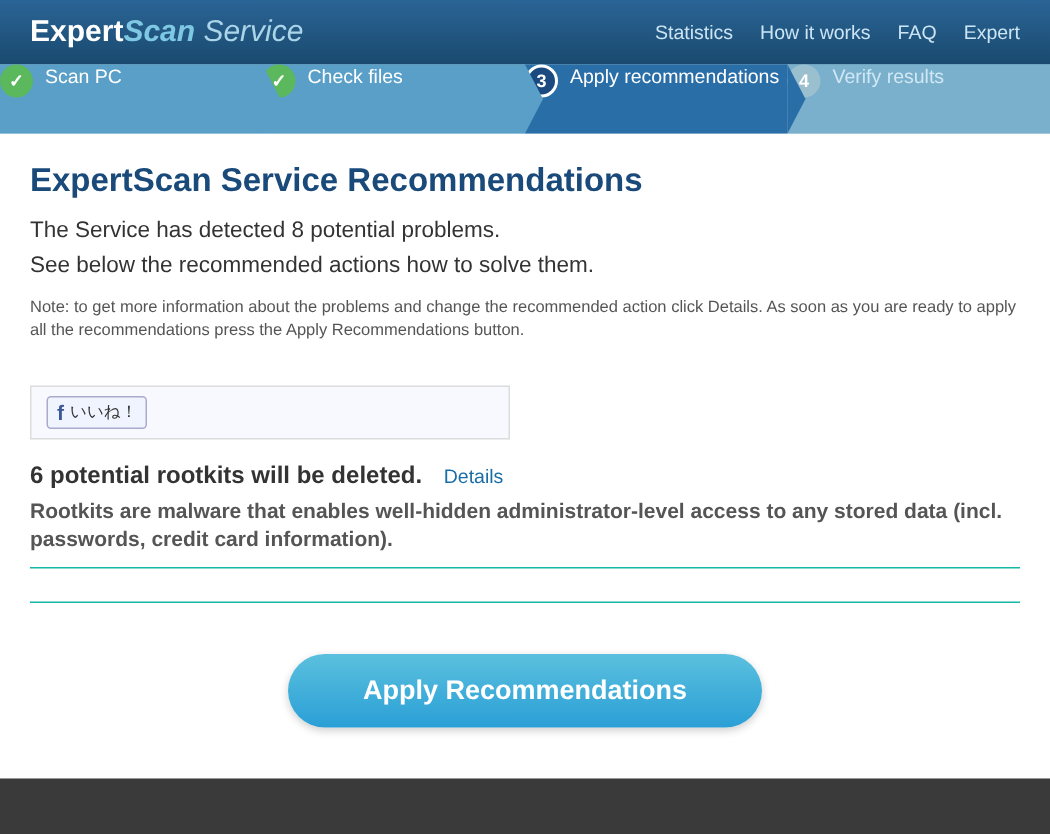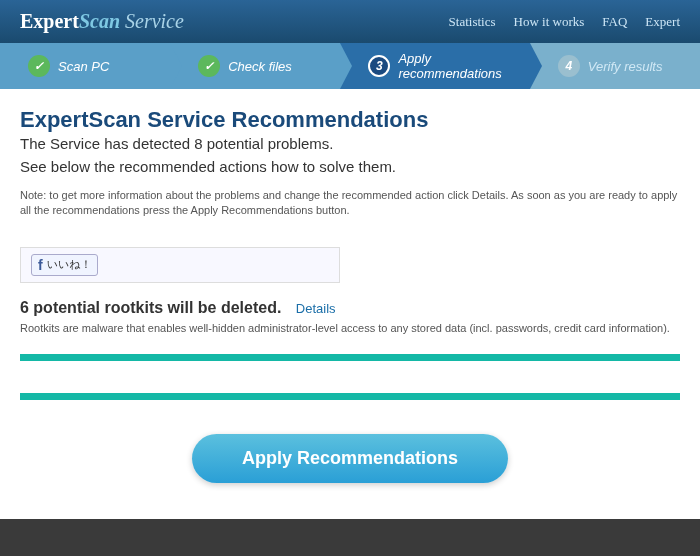--- a/index.html
+++ b/index.html
@@ -5,21 +5,20 @@
     * { margin: 0; padding: 0; box-sizing: border-box; }
     body { font-family: Arial, sans-serif; font-size: 13px; color: #333; background: #f0f0f0; width: 700px; min-height: 556px; }
 
     
     .header {
       background: linear-gradient(to bottom, #2a6496, #1a4a6e);
       padding: 10px 20px;
       display: flex;
       align-items: center;
       justify-content: space-between;
-      font-family: Liberation Serif, serif;
     }
     .logo {
       color: white;
       font-size: 20px;
       font-weight: bold;
     }
     .logo span.expert { color: white; }
     .logo span.scan { color: #7ec8e3; font-style: italic; }
     .logo span.service { color: #aad4e8; font-style: italic; font-weight: normal; }
     .nav-links { display: flex; gap: 18px; margin-left: 44px; }
@@ -31,28 +30,27 @@
 
     
     .steps-bar {
       background: #4a90b8;
       display: flex;
       align-items: stretch;
       height: 46px;
     }
     .step {
       display: flex;
-      align-items: center;
-      padding: 0 28px;
+      align-items: flex-start;
+      padding: 0 0;
       color: white;
       font-size: 13px;
       gap: 8px;
       position: relative;
       flex: 1;
-      font-style: italic;
     }
     .step.completed { background: #5a9fc8; }
     .step.active { background: #2a6ea8; }
     .step.inactive { background: #7ab0cc; color: #d0e8f5; }
     .step-circle {
       width: 22px; height: 22px;
       border-radius: 50%;
       display: flex; align-items: center; justify-content: center;
       font-size: 12px; font-weight: bold;
       flex-shrink: 0;
@@ -80,20 +78,21 @@
     
     .main-content {
       background: white;
       padding: 18px 20px;
       min-height: 430px;
     }
     .main-title {
       font-size: 22px;
       font-weight: bold;
       color: #1a4a7a;
+      margin-bottom: 10px;
     }
     .subtitle {
       font-size: 15px;
       color: #333;
       line-height: 1.5;
       margin-bottom: 10px;
     }
     .note-text {
       font-size: 11px;
       color: #555;
@@ -115,35 +114,35 @@
     .fb-like-btn {
       display: flex; align-items: center; gap: 4px;
       border: 1px solid #aac; border-radius: 3px;
       padding: 2px 6px; font-size: 11px; background: #f0f4ff; color: #333;
       cursor: pointer;
     }
     .fb-icon { color: #3b5998; font-size: 14px; font-weight: bold; }
     .fb-text { font-size: 11px; color: #555; }
 
     
-    .rec-section { margin-bottom: 14px; border-bottom: 7px solid #14b8a6; padding-bottom: 18px; }
+    .rec-section { margin-bottom: 14px; border-bottom: 1px solid #14b8a6; padding-bottom: 8px; }
     .rec-title {
       font-size: 16px;
       font-weight: bold;
       color: #333;
       margin-bottom: 4px;
     }
     .rec-title a {
       font-size: 13px;
       font-weight: normal;
       color: #1a6ea8;
       text-decoration: none;
       margin-left: 10px;
     }
-    .rec-desc { font-size: 11px; color: #555; line-height: 1.4; }
+    .rec-desc { font-size: 14px; color: #555; line-height: 1.4; font-weight: bold; }
 
     
     .apply-btn-container {
       display: flex;
       justify-content: center;
       padding: 20px 0 10px;
     }
     .apply-btn {
       background: linear-gradient(to bottom, #5bc0de, #2a9fd6);
       color: white;

